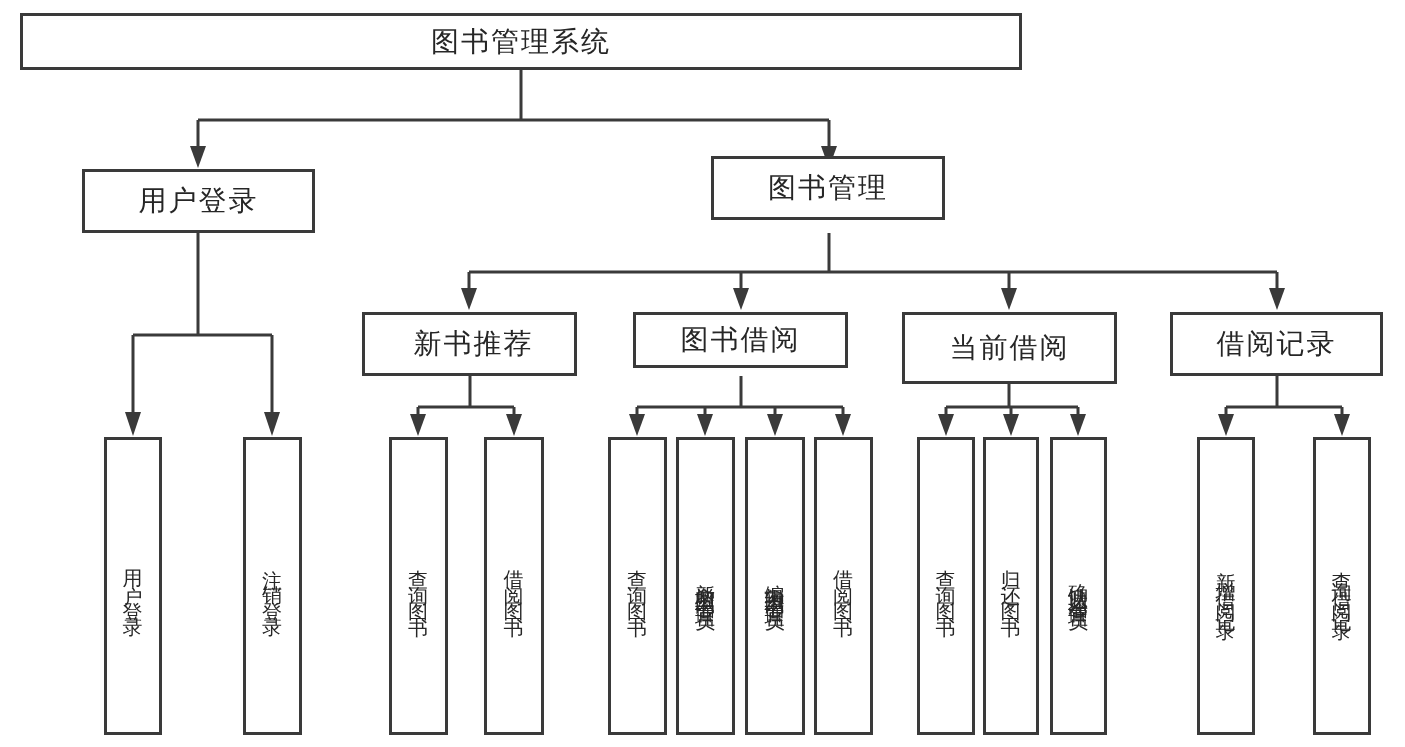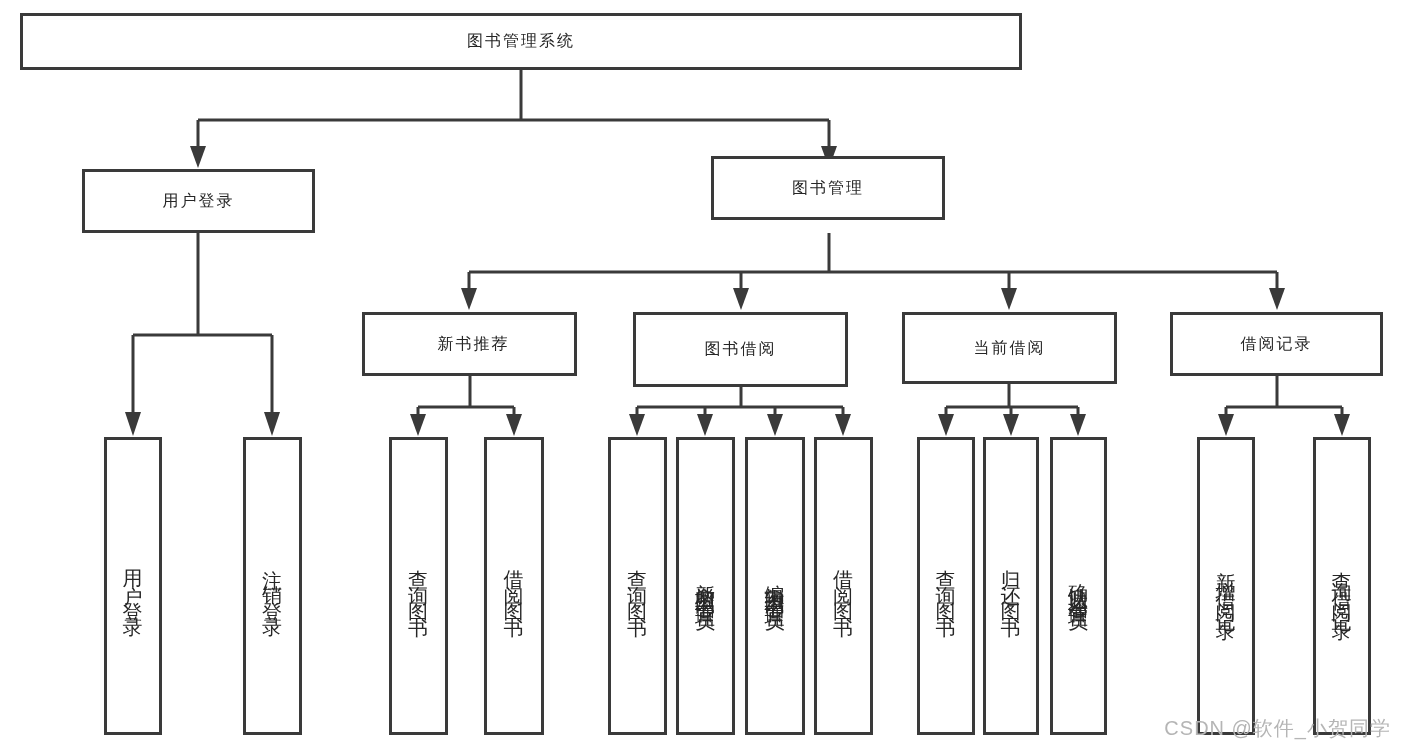--- a/index.html
+++ b/index.html
@@ -5,21 +5,21 @@
   html,body{margin:0;padding:0;background:#ffffff;}
   .stage{
     position:relative;width:1405px;height:747px;background:#ffffff;overflow:hidden;
     font-family:"Liberation Sans", sans-serif;
   }
   .node{
     position:absolute;background:#ffffff;border:3px solid #3a3a3a;box-sizing:border-box;
     display:flex;align-items:center;justify-content:center;z-index:2;
   }
   .hlabel{
-    font-size:16px;color:#262626;letter-spacing:2px;white-space:nowrap;
+    font-size:28px;color:#262626;letter-spacing:2px;white-space:nowrap;
   }
   .vlabel{
     writing-mode:vertical-rl;text-orientation:mixed;
     font-size:20px;color:#262626;line-height:1;white-space:nowrap;
   }
   .pitch-4{letter-spacing:16px;}
   .pitch-6{letter-spacing:10px;}
   .pitch-9{letter-spacing:4px;}
   svg.connectors{position:absolute;left:0;top:0;z-index:1;}
   svg.connectors path{stroke:#3a3a3a;stroke-width:3;fill:none;}
@@ -84,21 +84,21 @@
   <div class="node" style="left:82px;top:169px;width:233px;height:64px;">
     <span class="hlabel">用户登录</span>
   </div>
   <div class="node" style="left:711px;top:156px;width:234px;height:64px;align-items:center;">
     <span class="hlabel">图书管理</span>
   </div>
 
   <div class="node" style="left:362px;top:312px;width:215px;height:64px;padding-left:8px;">
     <span class="hlabel">新书推荐</span>
   </div>
-  <div class="node" style="left:633px;top:312px;width:215px;height:75px;">
+  <div class="node" style="left:633px;top:312px;width:215px;height:56px;">
     <span class="hlabel">图书借阅</span>
   </div>
   <div class="node" style="left:902px;top:312px;width:215px;height:72px;">
     <span class="hlabel">当前借阅</span>
   </div>
   <div class="node" style="left:1170px;top:312px;width:213px;height:64px;">
     <span class="hlabel">借阅记录</span>
   </div>
 
   <div class="node" style="left:104px;top:437px;width:58px;height:298px;">
@@ -138,15 +138,14 @@
     <span class="vlabel pitch-9">确认归还（管理员）</span>
   </div>
 
   <div class="node" style="left:1197px;top:437px;width:58px;height:298px;">
     <span class="vlabel pitch-6">新增借阅记录</span>
   </div>
   <div class="node" style="left:1313px;top:437px;width:58px;height:298px;">
     <span class="vlabel pitch-6">查询借阅记录</span>
   </div>
 
-  <div class="watermark">CSDN @软件_小贺同学</div>
 
 </div>
 
 </body></html>

